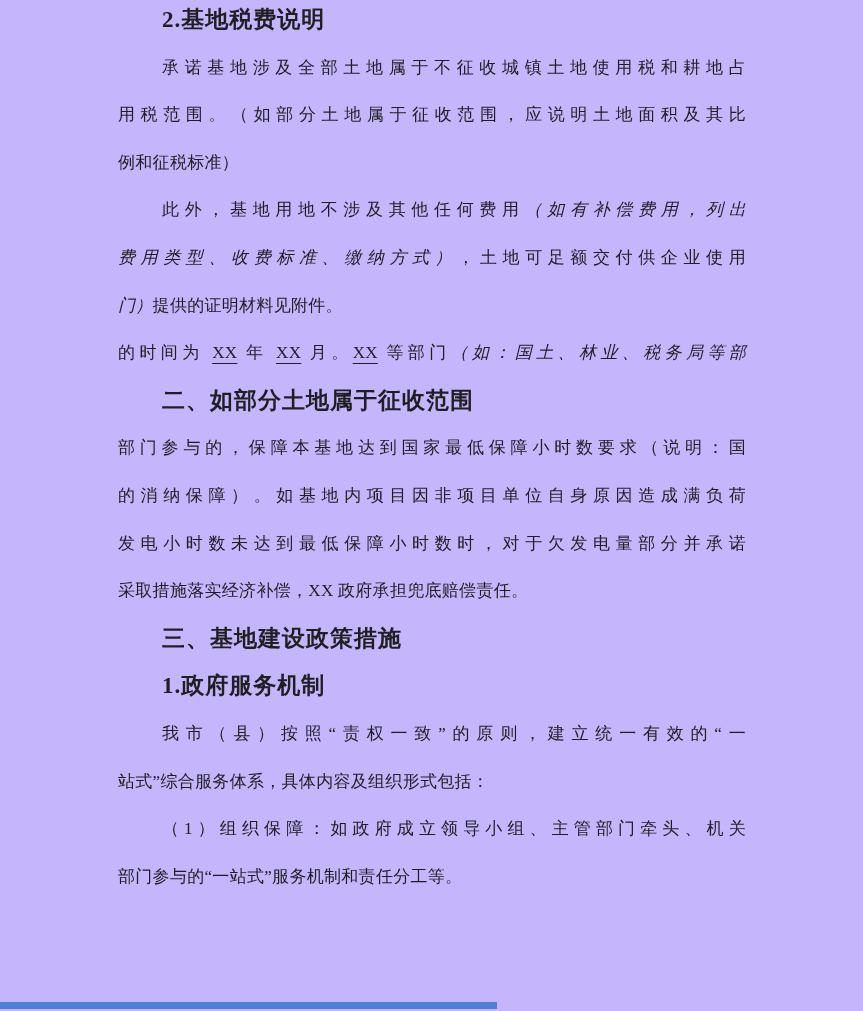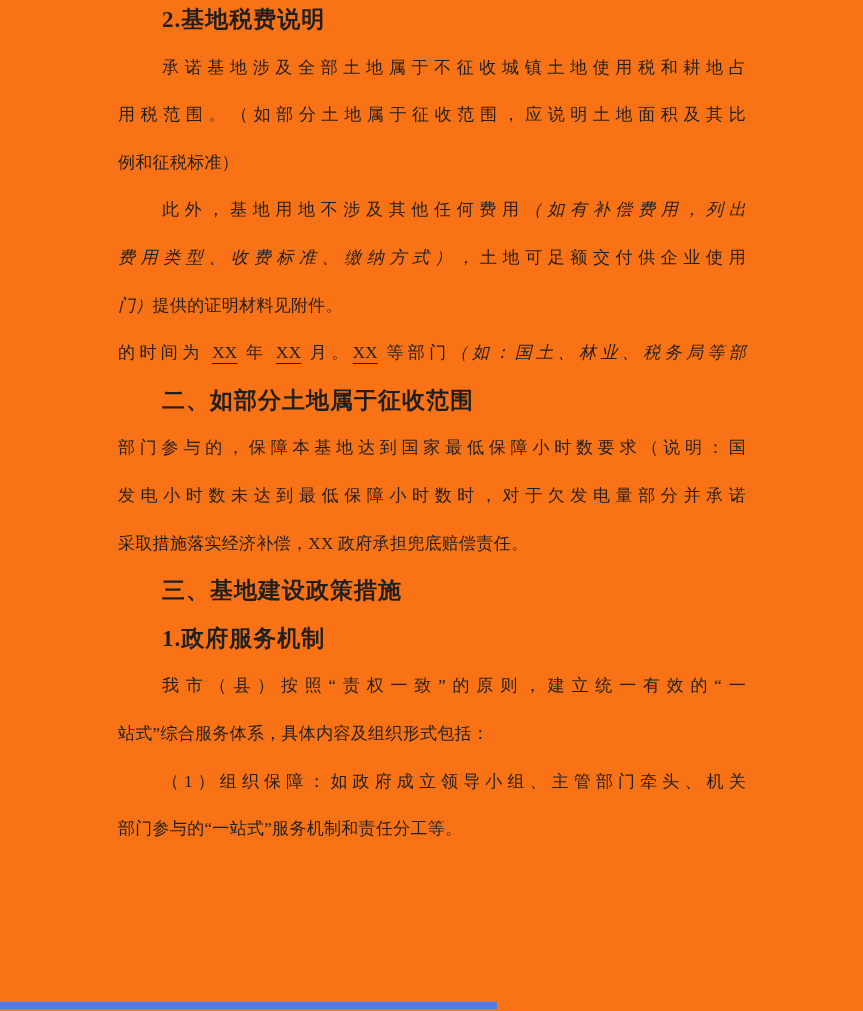--- a/index.html
+++ b/index.html
@@ -4,21 +4,21 @@
 <style>
   html, body {
     margin: 0;
     padding: 0;
     background: #ffffff;
   }
   .page {
     position: relative;
     width: 863px;
     height: 1011px;
-    background: #f97316;
+    background: #c4b5fd;
     overflow: hidden;
     font-family: "Liberation Serif", serif;
   }
   .doc-body {
     position: absolute;
     left: 118px;
     top: -4px;
     width: 628px;
   }
   .line {
@@ -66,20 +66,21 @@
       <div class="line heading indent"><span class="run-n">2.基地税费说明</span></div>
       <div class="line indent full"><span class="run-n">承诺基地涉及全部土地属于不征收城镇土地使用税和耕地占</span></div>
       <div class="line full"><span class="run-n">用税范围。（如部分土地属于征收范围，应说明土地面积及其比</span></div>
       <div class="line"><span class="run-n">例和征税标准）</span></div>
       <div class="line indent full"><span class="run-n">此外，基地用地不涉及其他任何费用</span><span class="run-iu">（如有补偿费用，列出</span></div>
       <div class="line full"><span class="run-iu">费用类型、收费标准、缴纳方式）</span><span class="run-n">，土地可足额交付供企业使用</span></div>
       <div class="line"><span class="run-iu">门）</span><span class="run-n">提供的证明材料见附件。</span></div>
       <div class="line full"><span class="run-n">的时间为 </span><span class="run-u">XX</span><span class="run-n"> 年 </span><span class="run-u">XX</span><span class="run-n"> 月。</span><span class="run-u">XX</span><span class="run-n"> 等部门</span><span class="run-iu">（如：国土、林业、税务局等部</span></div>
       <div class="line heading indent"><span class="run-n">二、如部分土地属于征收范围</span></div>
       <div class="line full"><span class="run-n">部门参与的，保障本基地达到国家最低保障小时数要求（说明：国</span></div>
+      <div class="line full"><span class="run-n">的消纳保障）。如基地内项目因非项目单位自身原因造成满负荷</span></div>
       <div class="line full"><span class="run-n">发电小时数未达到最低保障小时数时，对于欠发电量部分并承诺</span></div>
       <div class="line"><span class="run-n">采取措施落实经济补偿，XX 政府承担兜底赔偿责任。</span></div>
       <div class="line heading indent"><span class="run-n">三、基地建设政策措施</span></div>
       <div class="line heading indent"><span class="run-n">1.政府服务机制</span></div>
       <div class="line indent full"><span class="run-n">我市（县）按照“责权一致”的原则，建立统一有效的“一</span></div>
       <div class="line"><span class="run-n">站式”综合服务体系，具体内容及组织形式包括：</span></div>
       <div class="line indent full"><span class="run-n">（1）组织保障：如政府成立领导小组、主管部门牵头、机关</span></div>
       <div class="line"><span class="run-n">部门参与的“一站式”服务机制和责任分工等。</span></div>
     </div>
   <div class="hscrollbar" id="hscrollbar" style="background: rgb(74, 128, 216);"></div>

